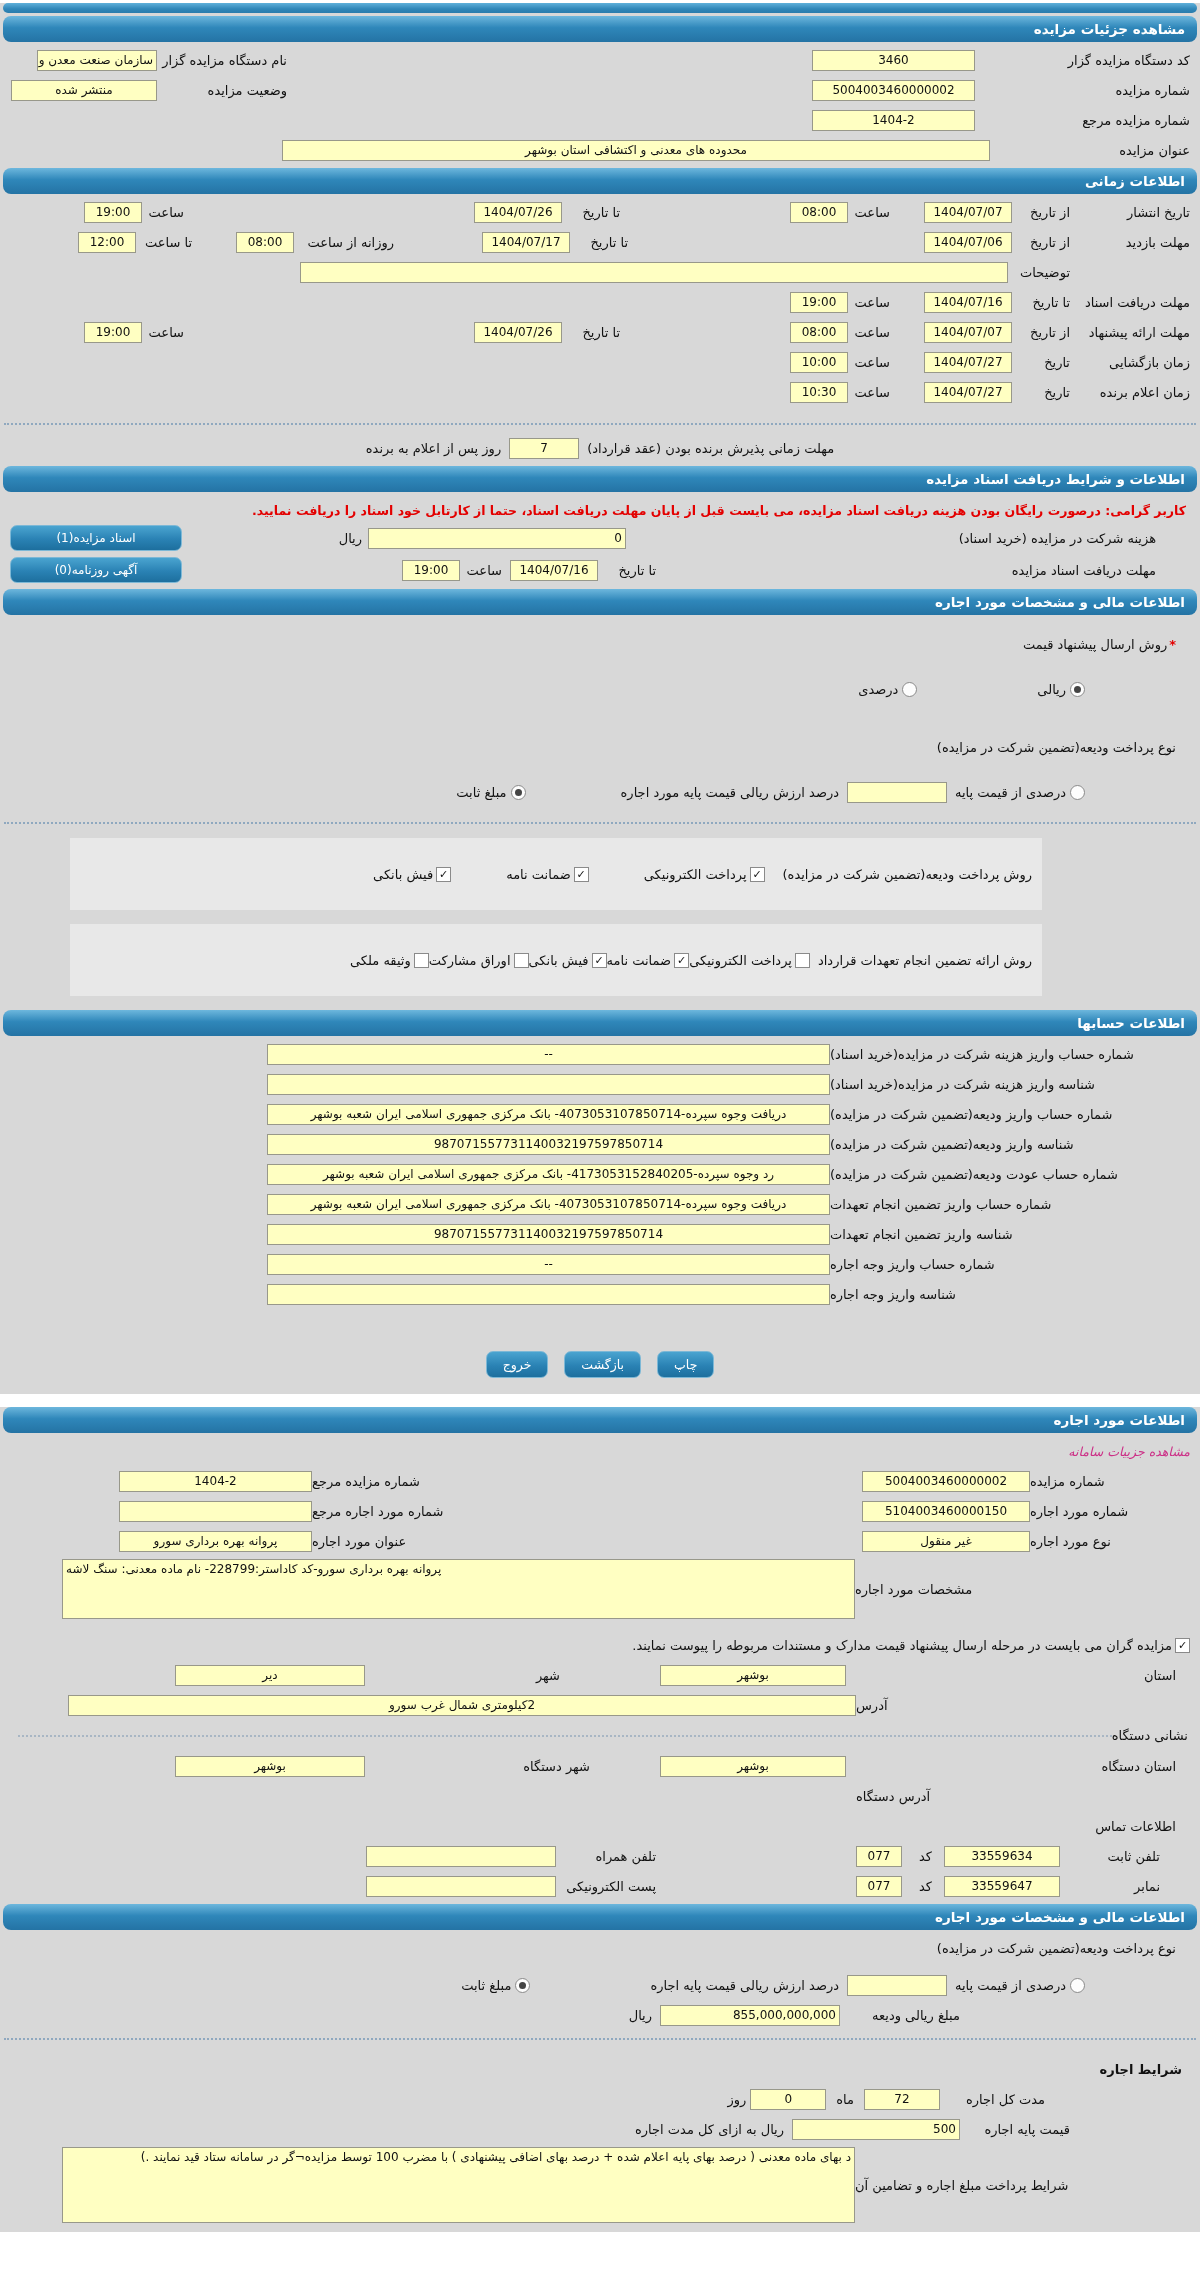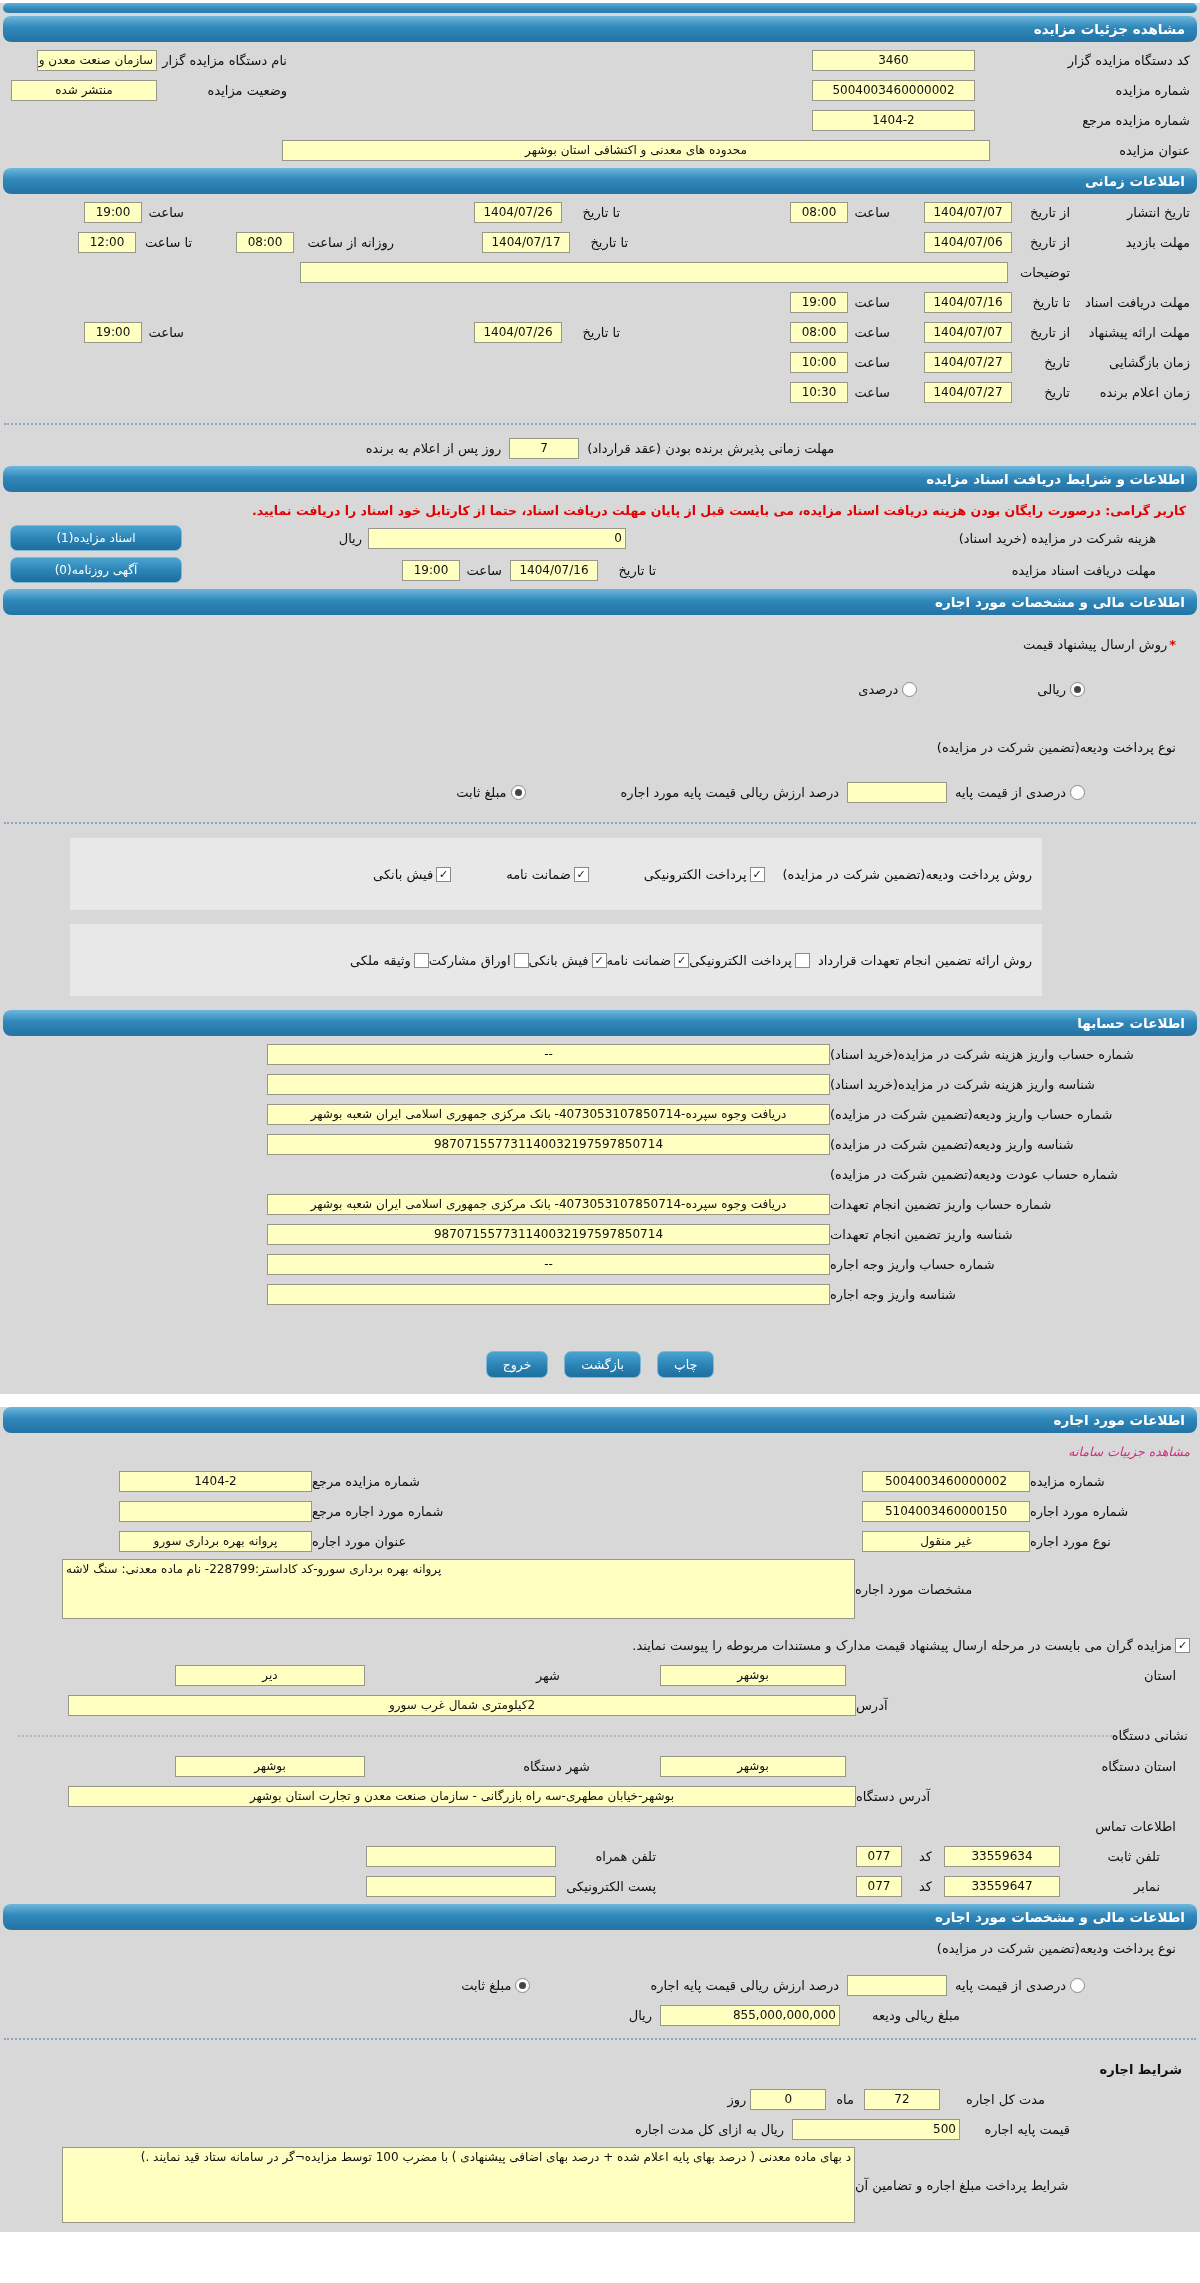--- a/index.html
+++ b/index.html
@@ -285,20 +285,21 @@
   <div class="trow">
     <span class="lbl ta-l" style="width:360px">شماره حساب واریز ودیعه(تضمین شرکت در مزایده)</span>
     <span class="inp" style="width:555px">دریافت وجوه سپرده-4073053107850714- بانک مرکزی جمهوری اسلامی ایران شعبه بوشهر</span>
   </div>
   <div class="trow">
     <span class="lbl ta-l" style="width:360px">شناسه واریز ودیعه(تضمین شرکت در مزایده)</span>
     <span class="inp" style="width:555px">987071557731140032197597850714</span>
   </div>
   <div class="trow">
     <span class="lbl ta-l" style="width:360px">شماره حساب عودت ودیعه(تضمین شرکت در مزایده)</span>
+    <span class="inp" style="width:555px">رد وجوه سپرده-4173053152840205- بانک مرکزی جمهوری اسلامی ایران شعبه بوشهر</span>
   </div>
   <div class="trow">
     <span class="lbl ta-l" style="width:360px">شماره حساب واریز تضمین انجام تعهدات</span>
     <span class="inp" style="width:555px">دریافت وجوه سپرده-4073053107850714- بانک مرکزی جمهوری اسلامی ایران شعبه بوشهر</span>
   </div>
   <div class="trow">
     <span class="lbl ta-l" style="width:360px">شناسه واریز تضمین انجام تعهدات</span>
     <span class="inp" style="width:555px">987071557731140032197597850714</span>
   </div>
   <div class="trow">
@@ -395,21 +396,20 @@
     <span class="inp" style="width:178px">بوشهر</span>
     <span class="sp" style="width:70px"></span>
     <span class="lbl" style="width:95px">شهر دستگاه</span>
     <span class="sp" style="width:130px"></span>
     <span class="inp" style="width:182px">بوشهر</span>
   </div>
 
   <div class="trow">
     <span class="sp" style="width:14px"></span>
     <span class="lbl ta-l" style="width:320px">آدرس دستگاه</span>
-    <span class="inp" style="width:780px">بوشهر-خیابان مطهری-سه راه بازرگانی - سازمان صنعت معدن و تجارت استان بوشهر</span>
   </div>
 
   <div class="trow">
     <span class="sp" style="width:14px"></span>
     <span class="lbl">اطلاعات تماس</span>
   </div>
 
   <div class="trow">
     <span class="sp" style="width:30px"></span>
     <span class="lbl" style="width:100px">تلفن ثابت</span>

